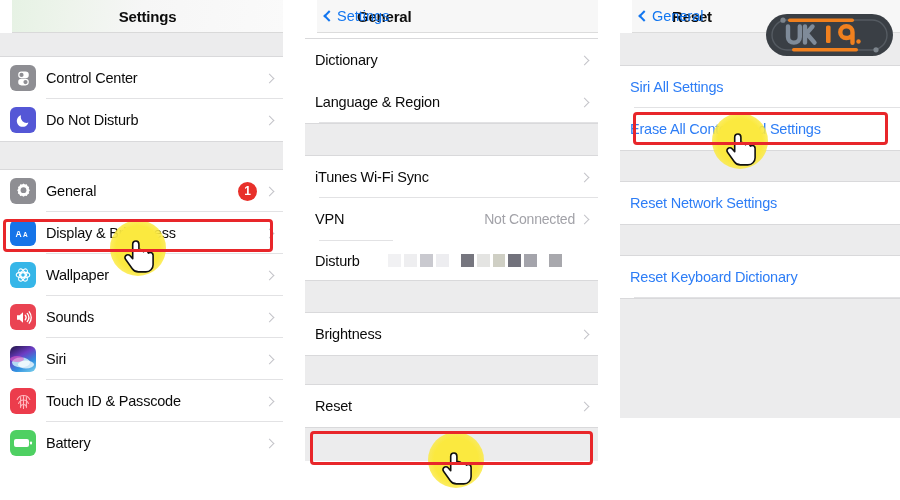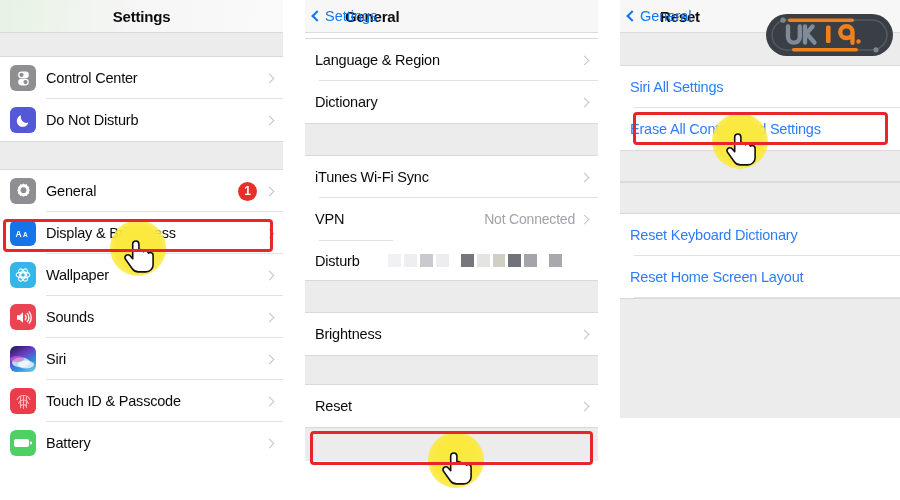--- a/index.html
+++ b/index.html
@@ -28,20 +28,21 @@
   #panel-reset    { left: 620px; width: 280px; }
 
   
   .navbar {
     position: relative;
     height: 33px;
     background: #f7f7f7;
     border-bottom: 1px solid #dcdcdc;
     display: flex;
     align-items: center;
+    margin-left: 12px;
   }
   #panel-settings .navbar {
     background: linear-gradient(100deg, #e6f2e4 0%, #eef4ec 22%, #f6f6f6 48%, #fafafa 100%);
     border-bottom: 1px solid #d9d9d9;
   }
   .nav-title {
     position: absolute;
     left: 0; right: 0;
     text-align: center;
     font-size: 15px;
@@ -352,26 +353,26 @@
       <div class="nav-back">
         <span class="chev-back"></span>
         <span>Settings</span>
       </div>
       <div class="nav-title">General</div>
     </div>
 
     <div style="height:5px;background:#fff"></div>
 
     <div class="sep-top">
+      <div class="row">
+        <span class="row-label">Dictionary</span>
+        <span class="chev"></span>
+      </div>
       <div class="row row-sep-full">
         <span class="row-label">Language &amp; Region</span>
-        <span class="chev"></span>
-      </div>
-      <div class="row">
-        <span class="row-label">Dictionary</span>
         <span class="chev"></span>
       </div>
     </div>
 
     <div class="spacer sep-top sep-bottom" style="height:33px;border-bottom:1px solid #d9d9db"></div>
 
     <div>
       <div class="row row-sep-full">
         <span class="row-label">iTunes Wi-Fi Sync</span>
         <span class="chev"></span>
@@ -440,29 +441,31 @@
       <div class="row row-sep-full">
         <span class="row-link">Siri All Settings</span>
       </div>
       <div class="row">
         <span class="row-link">Erase All Content and Settings</span>
       </div>
     </div>
 
     <div class="spacer sep-top sep-bottom" style="height:32px;border-bottom:1px solid #d9d9db"></div>
 
+    <div>
+      <div class="row">
+        <span class="row-link">Reset Network Settings</span>
+      </div>
+    </div>
 
     <div class="spacer sep-top sep-bottom" style="height:32px;border-bottom:1px solid #d9d9db"></div>
 
     <div>
       <div class="row row-sep-full">
         <span class="row-link">Reset Keyboard Dictionary</span>
-      </div>
-      <div class="row row-sep-full">
-        <span class="row-link">Reset Home Screen Layout</span>
       </div>
     </div>
 
     <div class="spacer sep-top" style="height:120px"></div>
   </div>
 
   <div class="tap" id="tap-general">
     <span class="glow"></span>
     <svg width="34" height="40" viewBox="0 0 34 40">
       <path d="M12 3c-2 0-3.3 1.5-3.3 3.3v14.4l-2.6-3c-1.2-1.4-3.2-1.3-4.3-.1-1 1.1-1 2.7-.1 3.9l6.6 9.2c1.4 2 3.7 3.2 6.2 3.2h7.4c4 0 7.2-3.2 7.2-7.2v-9.3c0-1.6-1.3-2.9-2.9-2.9-.7 0-1.3.2-1.8.6-.3-1.3-1.5-2.3-2.9-2.3-.8 0-1.5.3-2 .8-.4-1.2-1.6-2.1-2.9-2.1-.6 0-1.2.2-1.7.5V6.3C14.9 4.5 13.6 3 12 3z" fill="#ffffff" stroke="#111111" stroke-width="1.6" stroke-linejoin="round"></path>

